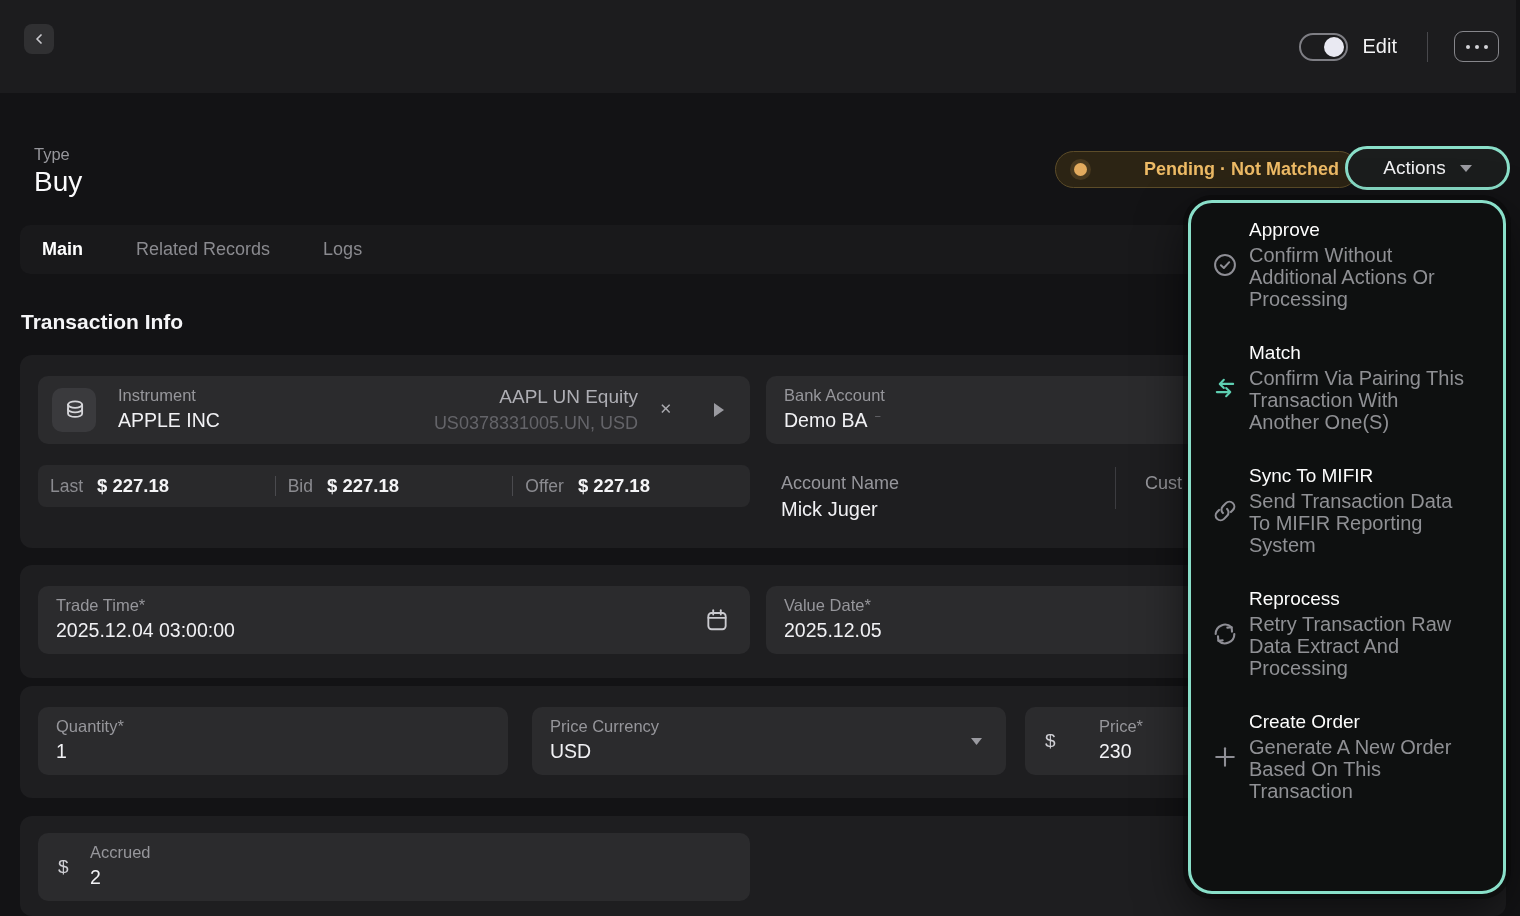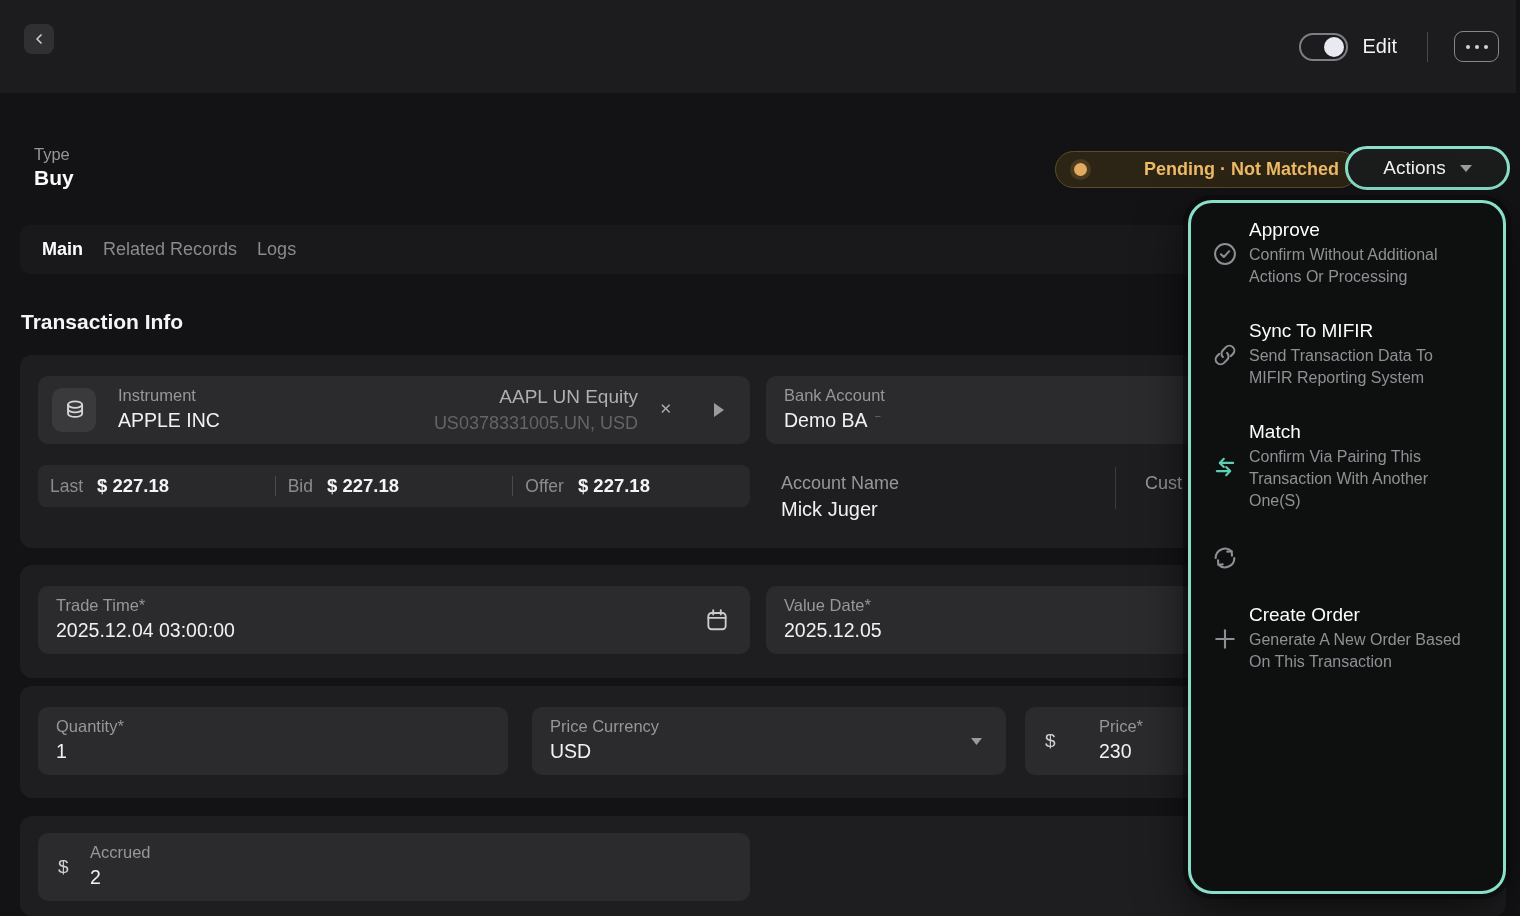--- a/index.html
+++ b/index.html
@@ -15,35 +15,35 @@
   .toggle { position:relative; width:49px; height:28px; border:2px solid #7e7e84; border-radius:15px; background:#1c1c1e; cursor:pointer; }
   .toggle .knob { position:absolute; top:2px; right:2px; width:20px; height:20px; border-radius:50%; background:#e9e9f2; }
   .edit-label { margin-left:15px; font-size:20px; color:#f4f4f6; }
   .tb-divider { width:1px; height:30px; background:#48484c; margin:0 26px 0 30px; }
   .more-btn { width:45px; height:31px; border:1.5px solid #86868b; border-radius:9px; background:transparent;
               display:flex; align-items:center; justify-content:center; gap:5px; cursor:pointer; }
   .more-btn i { width:4px; height:4px; border-radius:50%; background:#d4d4d8; display:block; }
 
   
   .type-label { position:absolute; left:34px; top:145px; font-size:16.5px; color:#96969b; }
-  .type-value { position:absolute; left:34px; top:166px; font-size:21px; font-weight:bold; color:#fbfbfd; }
+  .type-value { position:absolute; left:34px; top:166px; font-size:28px; font-weight:normal; color:#fbfbfd; }
 
   .status-badge { position:absolute; left:1055px; top:151px; height:37px; padding:0 18px; border-radius:19px;
                   background:#2c2414; border:1.5px solid #5c4c29; display:flex; align-items:center; gap:11px; }
   .status-dot { width:13px; height:13px; border-radius:50%; background:#e2aa5e; box-shadow:0 0 0 4px rgba(226,170,94,.16); }
   .status-text { font-size:18px; font-weight:bold; color:#eebb66; white-space:nowrap;margin-left:46px; }
 
   .actions-button { position:absolute; left:1345px; top:146px; width:165px; height:44px; border-radius:22px;
                     background:#1b1d1d; border:3px solid #8adfc9; display:flex; align-items:center; justify-content:center;
                     gap:14px; cursor:pointer; }
   .actions-label { font-size:19px; color:#f1f1f3; }
 
   
   .tabbar { position:absolute; left:20px; top:225px; width:1486px; height:49px; background:#19191b; border-radius:10px;
-            display:flex; align-items:center; gap:20px; padding-left:22px; }
+            display:flex; align-items:center; gap:53px; padding-left:22px; }
   .tab { font-size:18px; color:#8a8a8f; cursor:pointer; background:none; border:none; font-family:inherit; }
   .tab.active { color:#ffffff; font-weight:bold; }
 
   .section-title { position:absolute; left:21px; top:310px; font-size:21px; font-weight:bold; color:#f5f5f7; }
 
   
   .card { position:absolute; left:20px; width:1486px; background:#1e1e20; border-radius:12px; }
   .card1 { top:355px; height:193px; }
   .card2 { top:565px; height:113px; }
   .card3 { top:686px; height:112px; }
@@ -103,21 +103,21 @@
 
   
   .menu { position:absolute; left:1188px; top:200px; width:318px; height:694px; background:#0e1010;
           border:3px solid #89dfc9; border-radius:24px; padding:16px 14px 16px 10px;
           box-shadow:0 0 0 5px rgba(10,10,10,.55), 0 18px 50px rgba(0,0,0,.6); }
   .menu-item { display:flex; align-items:center; margin-bottom:32px; cursor:pointer; }
   .mi-icon { width:48px; flex-shrink:0; display:flex; align-items:center; justify-content:center; color:#8e8e95; }
   .mi-icon.teal { color:#5ecfb2; }
   .mi-text { flex:1; max-width:218px; }
   .mi-title { font-size:19px; color:#fdfdfd; margin-bottom:3px; }
-  .mi-desc { font-size:16px; line-height:22px; color:#8f9094; }
+  .mi-desc { font-size:20px; line-height:22px; color:#8f9094; }
 
   svg { display:block; }
 </style>
 </head>
 <body>
 
 <div class="app">
 
   <header class="topbar">
     <button class="back-btn">
@@ -276,57 +276,61 @@
             <polyline points="8.5 12.2 11 14.6 15.6 9.6"></polyline>
         </svg>
       </span>
       <span class="mi-text">
         <span class="mi-title" style="display:block">Approve</span>
         <span class="mi-desc" style="display:block">Confirm Without Additional Actions Or Processing</span>
       </span>
     </div>
 
     <div class="menu-item">
-      <span class="mi-icon">
-        <svg width="28" height="28" viewBox="0 0 24 24" fill="none" stroke="currentColor" stroke-width="1.8" stroke-linecap="round" stroke-linejoin="round">
-          <path d="M10.2 13.8a4.2 4.2 0 0 1 0-5.95l2.6-2.6a4.2 4.2 0 0 1 5.95 5.95l-1.7 1.7"></path>
-          <path d="M13.8 10.2a4.2 4.2 0 0 1 0 5.95l-2.6 2.6a4.2 4.2 0 0 1-5.95-5.95l1.7-1.7"></path>
-        </svg>
-      </span>
-      <span class="mi-text">
-        <span class="mi-title" style="display:block">Sync To MIFIR</span>
-        <span class="mi-desc" style="display:block">Send Transaction Data To MIFIR Reporting System</span>
-      </span>
-    </div>
-
-    <div class="menu-item">
       <span class="mi-icon teal">
         <svg width="28" height="28" viewBox="0 0 24 24" fill="none" stroke="currentColor" stroke-width="1.8" stroke-linecap="round" stroke-linejoin="round">
           <path d="M19 8.5h-11"></path>
             <polyline points="11 5 7.5 8.5 11 12"></polyline>
           <path d="M5 15.5h11"></path>
             <polyline points="13 12 16.5 15.5 13 19"></polyline>
         </svg>
       </span>
       <span class="mi-text">
         <span class="mi-title" style="display:block">Match</span>
         <span class="mi-desc" style="display:block">Confirm Via Pairing This Transaction With Another One(S)</span>
       </span>
     </div>
 
+    <div class="menu-item">
+      <span class="mi-icon">
+        <svg width="28" height="28" viewBox="0 0 24 24" fill="none" stroke="currentColor" stroke-width="1.8" stroke-linecap="round" stroke-linejoin="round">
+          <path d="M10.2 13.8a4.2 4.2 0 0 1 0-5.95l2.6-2.6a4.2 4.2 0 0 1 5.95 5.95l-1.7 1.7"></path>
+          <path d="M13.8 10.2a4.2 4.2 0 0 1 0 5.95l-2.6 2.6a4.2 4.2 0 0 1-5.95-5.95l1.7-1.7"></path>
+        </svg>
+      </span>
+      <span class="mi-text">
+        <span class="mi-title" style="display:block">Sync To MIFIR</span>
+        <span class="mi-desc" style="display:block">Send Transaction Data To MIFIR Reporting System</span>
+      </span>
+    </div>
+
 
     <div class="menu-item">
       <span class="mi-icon">
         <svg width="28" height="28" viewBox="0 0 24 24" fill="none" stroke="currentColor" stroke-width="1.8" stroke-linecap="round" stroke-linejoin="round">
           <path d="M20 12a8 8 0 0 1-13.6 5.7"></path>
             <polyline points="6 14 6.3 17.8 10 17.5"></polyline>
           <path d="M4 12a8 8 0 0 1 13.6-5.7"></path>
             <polyline points="18 10 17.7 6.2 14 6.5"></polyline>
         </svg>
       </span>
+      <span class="mi-text">
+        <span class="mi-title" style="display:block">Reprocess</span>
+        <span class="mi-desc" style="display:block">Retry Transaction Raw Data Extract And Processing</span>
+      </span>
     </div>
 
     <div class="menu-item">
       <span class="mi-icon">
         <svg width="28" height="28" viewBox="0 0 24 24" fill="none" stroke="currentColor" stroke-width="1.8" stroke-linecap="round">
           <line x1="12" y1="4.5" x2="12" y2="19.5"></line>
             <line x1="4.5" y1="12" x2="19.5" y2="12"></line>
         </svg>
       </span>
       <span class="mi-text">

